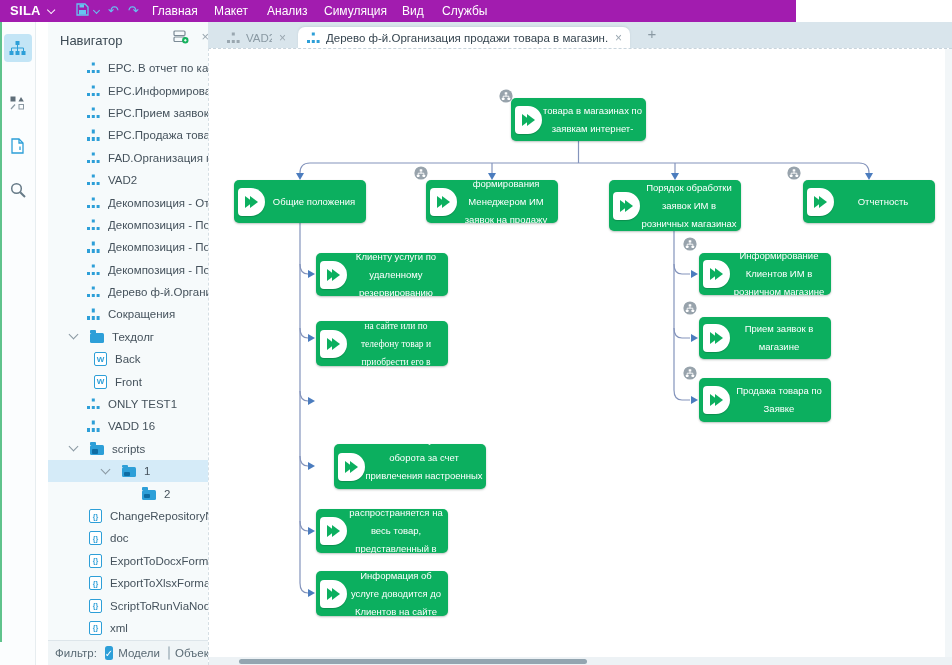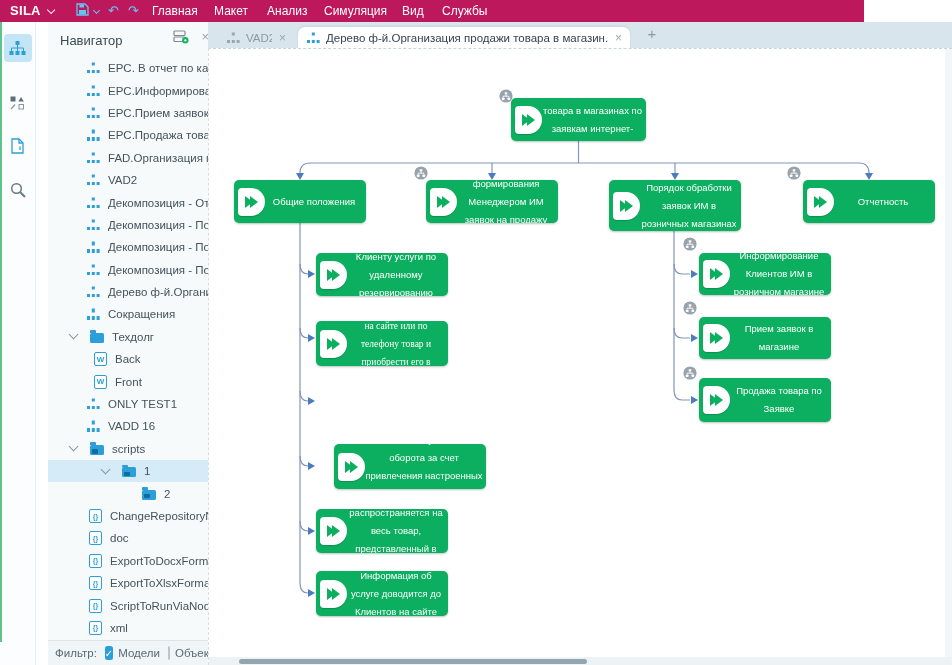--- a/index.html
+++ b/index.html
@@ -1,21 +1,21 @@
 <!DOCTYPE html>
 <html><head>
 <meta charset="utf-8">
 <style>
   * { margin:0; padding:0; box-sizing:border-box; }
   html,body { width:952px; height:665px; overflow:hidden; }
   body { font-family:"Liberation Sans", sans-serif; background:#fff; }
   .app { position:relative; width:952px; height:665px; background:#fff; overflow:hidden; }
 
   
-  .topbar { position:absolute; left:0; top:0; width:864px; height:22px; background:#be185d; }
+  .topbar { position:absolute; left:0; top:0; width:796px; height:22px; background:#a21caf; }
   .brand { position:absolute; left:10px; top:3px; color:#fff; font-size:13px; font-weight:bold; letter-spacing:.3px; }
   .brand .caret { display:inline-block; width:6px; height:6px; border-right:1.5px solid #fff; border-bottom:1.5px solid #fff; transform:rotate(45deg) translateY(-3px); margin-left:5px; }
   .tb-ic { position:absolute; top:4px; color:#66c4f0; font-size:13px; line-height:14px; }
   .tb-caret { position:absolute; top:8px; width:5px; height:5px; border-right:1.4px solid #66c4f0; border-bottom:1.4px solid #66c4f0; transform:rotate(45deg); }
   .menuitem { position:absolute; top:4px; color:#fff; font-size:12px; cursor:default; }
 
   
   .rail { position:absolute; left:0; top:22px; width:36px; height:643px; background:#fbfdfe; border-right:1px solid #e7edf0; }
   .rail .slot { width:28px; height:28px; margin:0 auto; display:flex; align-items:center; justify-content:center; border-radius:4px; }
   .slot.s1 { margin-top:12px; background:#c3e5f6; }

